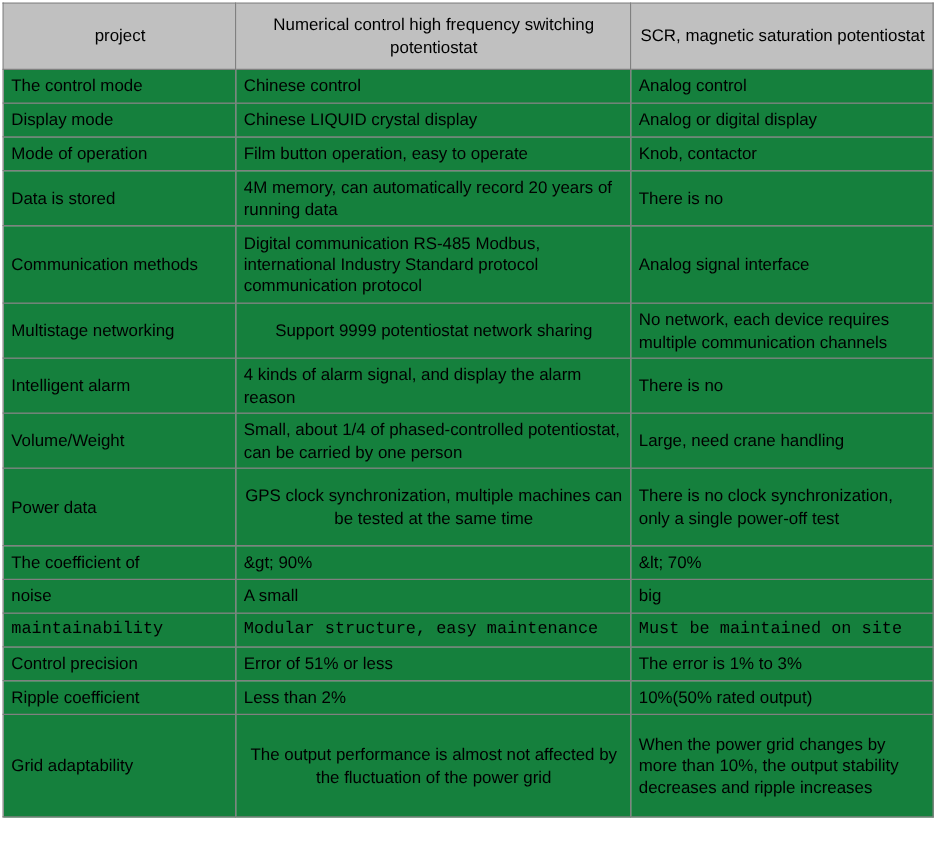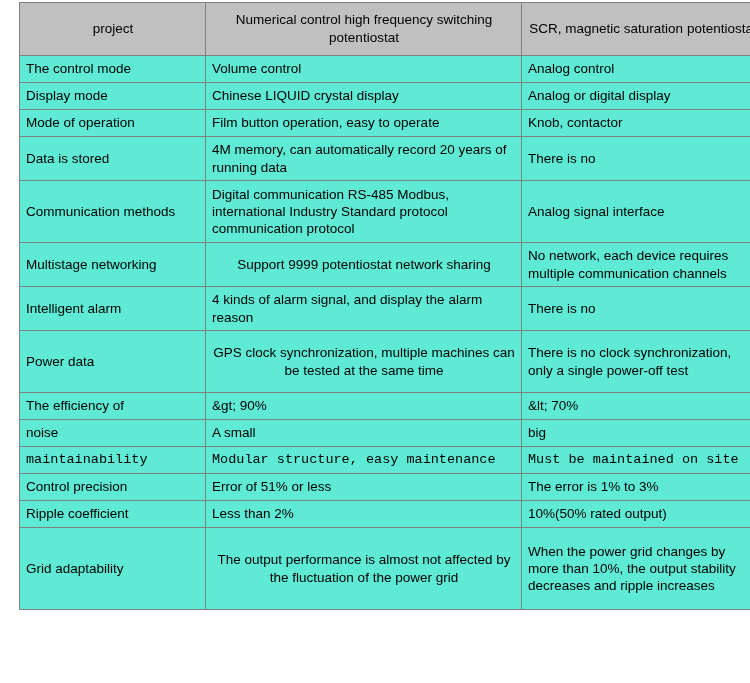--- a/index.html
+++ b/index.html
@@ -12,21 +12,21 @@
     height: 683px;
     font-family: "Liberation Sans", sans-serif;
     color: #000000;
     overflow: hidden;
   }
   .page {
     position: relative;
     width: 750px;
     height: 683px;
     box-sizing: border-box;
-    padding: 2px 3px 3px 19px;
+    padding: 2px 3px 3px 2px;
     background: #ffffff;
     border-radius: 30px;
   }
   table.comparison {
     width: 744px;
     border-collapse: collapse;
     table-layout: fixed;
     font-size: 13.5px;
     line-height: 1.28;
   }
@@ -45,21 +45,21 @@
     font-weight: normal;
     text-align: center;
     line-height: 1.35;
     padding: 5px 6px 6px 6px;
     height: 46px;
   }
   thead th.project-head {
     text-align: center;
   }
   tbody td {
-    background: #5eead4;
+    background: #15803d;
     text-align: left;
   }
   tbody td.center {
     text-align: center;
   }
   tbody tr td {
     height: 20px;
   }
   
 </style>
@@ -76,21 +76,21 @@
     <thead>
       <tr>
         <th class="project-head">project</th>
         <th>Numerical control high frequency switching potentiostat</th>
         <th>SCR, magnetic saturation potentiostat</th>
       </tr>
     </thead>
     <tbody id="table-body">
     <tr style="height: 20px;">
           <td>The control mode</td>
-          <td>Volume control</td>
+          <td>Chinese control</td>
           <td>Analog control</td>
         </tr>
         <tr style="height: 20px;">
           <td>Display mode</td>
           <td>Chinese LIQUID crystal display</td>
           <td>Analog or digital display</td>
         </tr>
         <tr style="height: 20px;">
           <td>Mode of operation</td>
           <td>Film button operation, easy to operate</td>
@@ -109,27 +109,32 @@
         <tr style="height: 44px;">
           <td>Multistage networking</td>
           <td class="center">Support 9999 potentiostat network sharing</td>
           <td>No network, each device requires multiple communication channels</td>
         </tr>
         <tr style="height: 44px;">
           <td>Intelligent alarm</td>
           <td>4 kinds of alarm signal, and display the alarm reason</td>
           <td>There is no</td>
         </tr>
+        <tr style="height: 44px;">
+          <td>Volume/Weight</td>
+          <td>Small, about 1/4 of phased-controlled potentiostat, can be carried by one person</td>
+          <td>Large, need crane handling</td>
+        </tr>
         <tr style="height: 62px;">
           <td>Power data</td>
           <td class="center">GPS clock synchronization, multiple machines can be tested at the same time</td>
           <td>There is no clock synchronization, only a single power-off test</td>
         </tr>
         <tr style="height: 20px;">
-          <td>The efficiency of</td>
+          <td>The coefficient of</td>
           <td>&amp;gt; 90%</td>
           <td>&amp;lt; 70%</td>
         </tr>
         <tr style="height: 20px;">
           <td>noise</td>
           <td>A small</td>
           <td>big</td>
         </tr>
         <tr style="height: 20px; font-family: Liberation Mono, monospace;">
           <td>maintainability</td>

